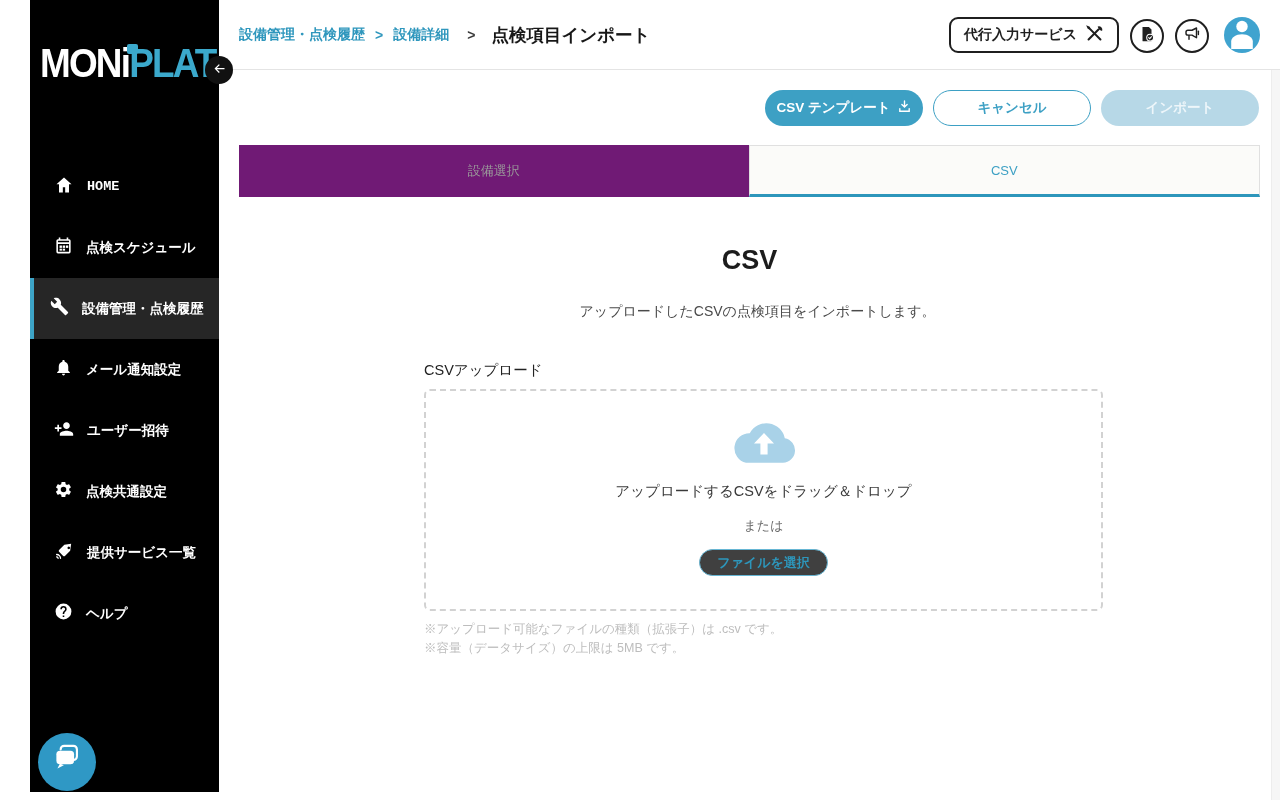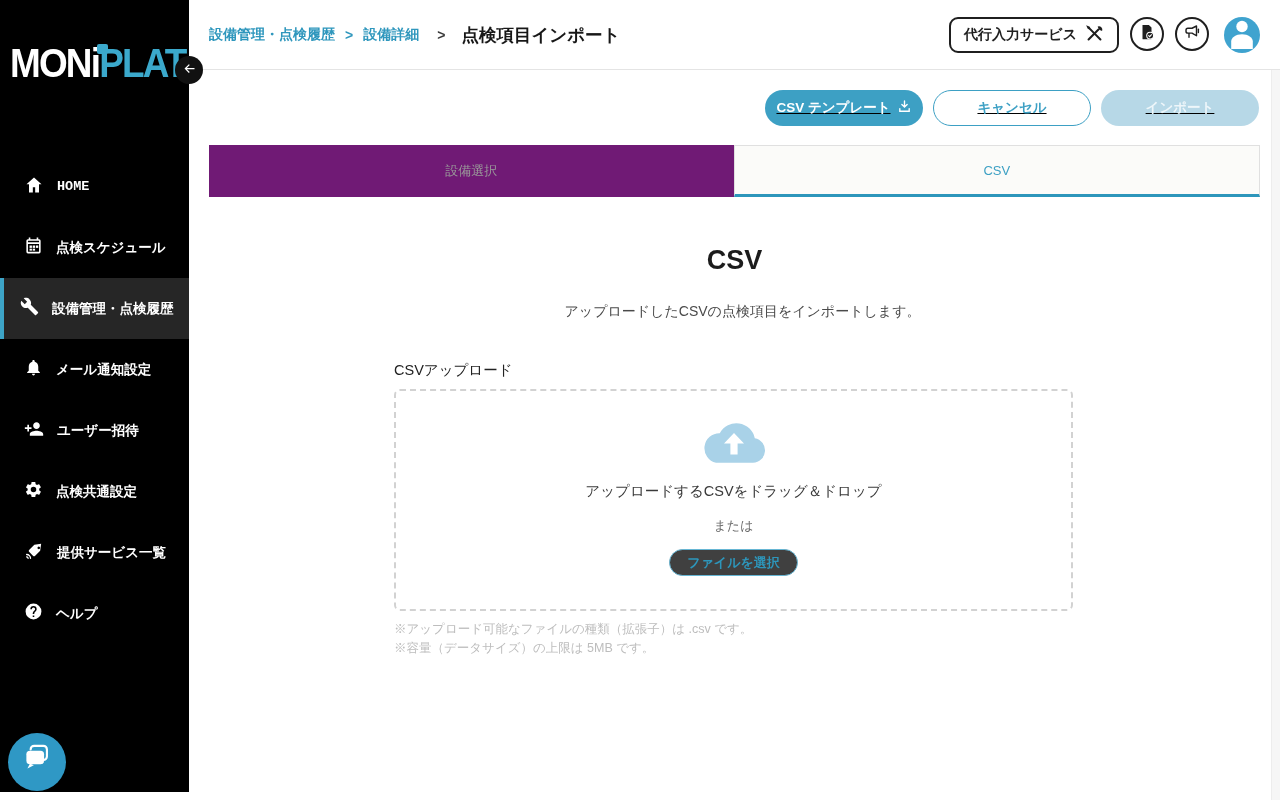--- a/index.html
+++ b/index.html
@@ -1,20 +1,20 @@
 <!DOCTYPE html>
 <html><head>
 <meta charset="utf-8">
 <style>
   * { margin:0; padding:0; box-sizing:border-box; }
   html,body { width:1280px; height:800px; font-family:"Liberation Sans", sans-serif; background:#fff; overflow:hidden; }
   .app { display:flex; width:1280px; height:800px; }
 
   
-  .sidebar { width:189px; height:792px; background:#000; position:relative; flex:none; z-index:5; }
+  .sidebar { width:189px; height:792px; background:#000; position:relative; flex:none; z-index:5;margin-left:30px; }
   .logo { position:absolute; top:40px; left:10px; font-size:41px; font-weight:800;
           letter-spacing:-2px; transform:scaleX(0.9); transform-origin:left center; white-space:nowrap; }
   .logo .mon { color:#fff; }
   .logo .li  { color:#fff; position:relative; }
   .logo .plat{ color:#3ba9cc; }
   .logo-dot { position:absolute; left:97px; top:44px; width:11px; height:10px; background:#3ba9cc; border-radius:2px; }
   .nav { position:absolute; top:156px; left:0; width:189px; }
   .nav-item { height:61px; display:flex; align-items:center; padding-left:20px; cursor:pointer;
               border-left:4px solid transparent; }
   .nav-item.active { background:#262626; border-left:4px solid #3da4c7; padding-left:16px; }
@@ -27,30 +27,30 @@
   .main { position:relative; width:1091px; height:800px; background:#fff; }
   .back-fab { position:absolute; left:-14px; top:56px; width:28px; height:28px; border-radius:50%;
               background:#111; display:flex; align-items:center; justify-content:center; z-index:9; cursor:pointer; }
 
   .topbar { height:70px; border-bottom:1px solid #e4e4e4; display:flex; align-items:center; padding:0 20px; }
   .breadcrumb { display:flex; align-items:center; gap:10px; white-space:nowrap; }
   .crumb-link { color:#2f97bd; font-size:14px; font-weight:700; text-decoration:none; cursor:pointer; }
   .crumb-sep1 { color:#2f97bd; font-size:14px; font-weight:700; }
   .crumb-sep2 { color:#3c3c3c; font-size:14px; font-weight:700; margin-left:8px; margin-right:6px; }
   .crumb-current { color:#171717; font-size:17.5px; font-weight:800; }
-  .top-right { margin-left:auto; display:flex; align-items:flex-start; gap:11px; }
+  .top-right { margin-left:auto; display:flex; align-items:flex-end; gap:11px; }
   .proxy-btn { display:flex; align-items:center; gap:8px; border:2px solid #1f1f1f; border-radius:9px;
                background:#fff; padding:5px 13px; font-size:14px; font-weight:700; color:#1f1f1f; cursor:pointer;
                font-family:"Liberation Sans", sans-serif; }
   .circle-btn { width:34px; height:34px; border-radius:50%; border:2px solid #1f1f1f; background:#fff;
                 display:flex; align-items:center; justify-content:center; cursor:pointer; }
   .avatar { width:36px; height:36px; border-radius:50%; background:#3fa3cf; display:flex;
             align-items:flex-end; justify-content:center; overflow:hidden; cursor:pointer; margin-left:4px; }
 
-  .actions-row { display:flex; justify-content:flex-end; gap:10px; padding:20px 21px 19px;text-decoration:underline; }
+  .actions-row { display:flex; justify-content:flex-end; gap:10px; padding:20px 21px 19px; }
   .pill-btn { height:36px; min-width:158px; border-radius:18px; font-size:13.5px; font-weight:700;
               display:flex; align-items:center; justify-content:center; gap:6px; cursor:pointer;
               border:none; font-family:"Liberation Sans", sans-serif; }
   .btn-primary  { background:#3da0c4; color:#fff; }
   .btn-outline  { background:#fff; color:#3da0c4; border:1px solid #3da0c4; }
   .btn-disabled { background:#b7d8e7; color:#eef6fa; cursor:default; }
 
   .tabs { display:flex; margin:0 20px; height:52px; }
   .tab { flex:1; display:flex; align-items:center; justify-content:center; font-size:13px; cursor:pointer; }
   .tab-inactive { background:#701a75; color:#9a9a9a;text-align:right; }

